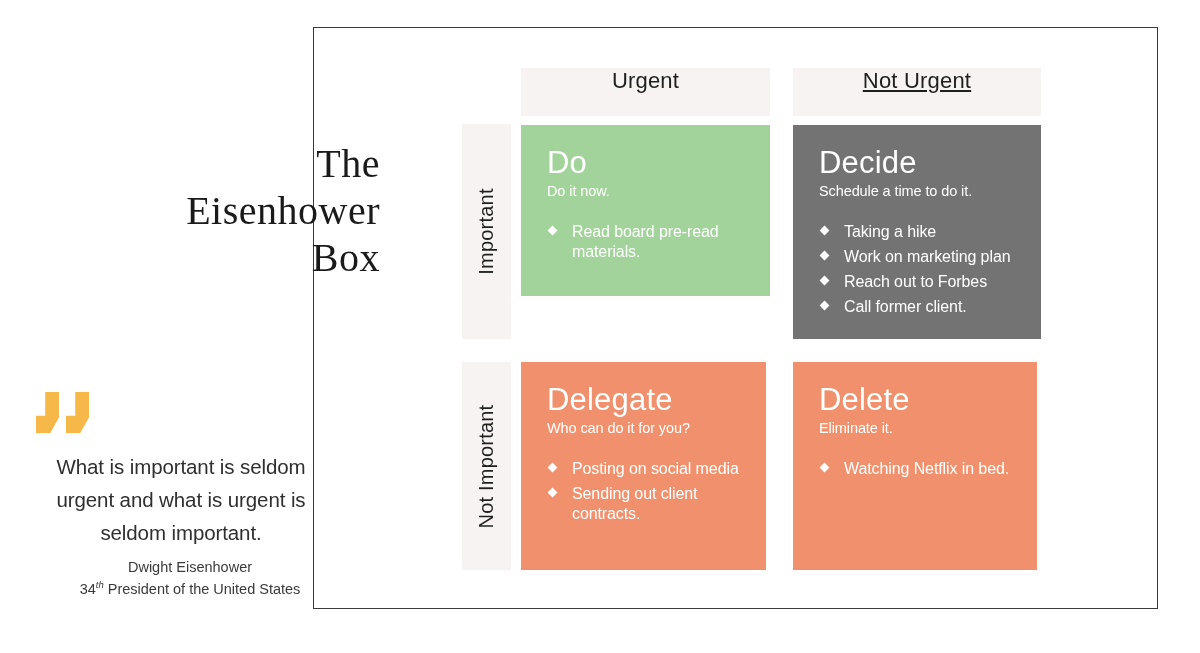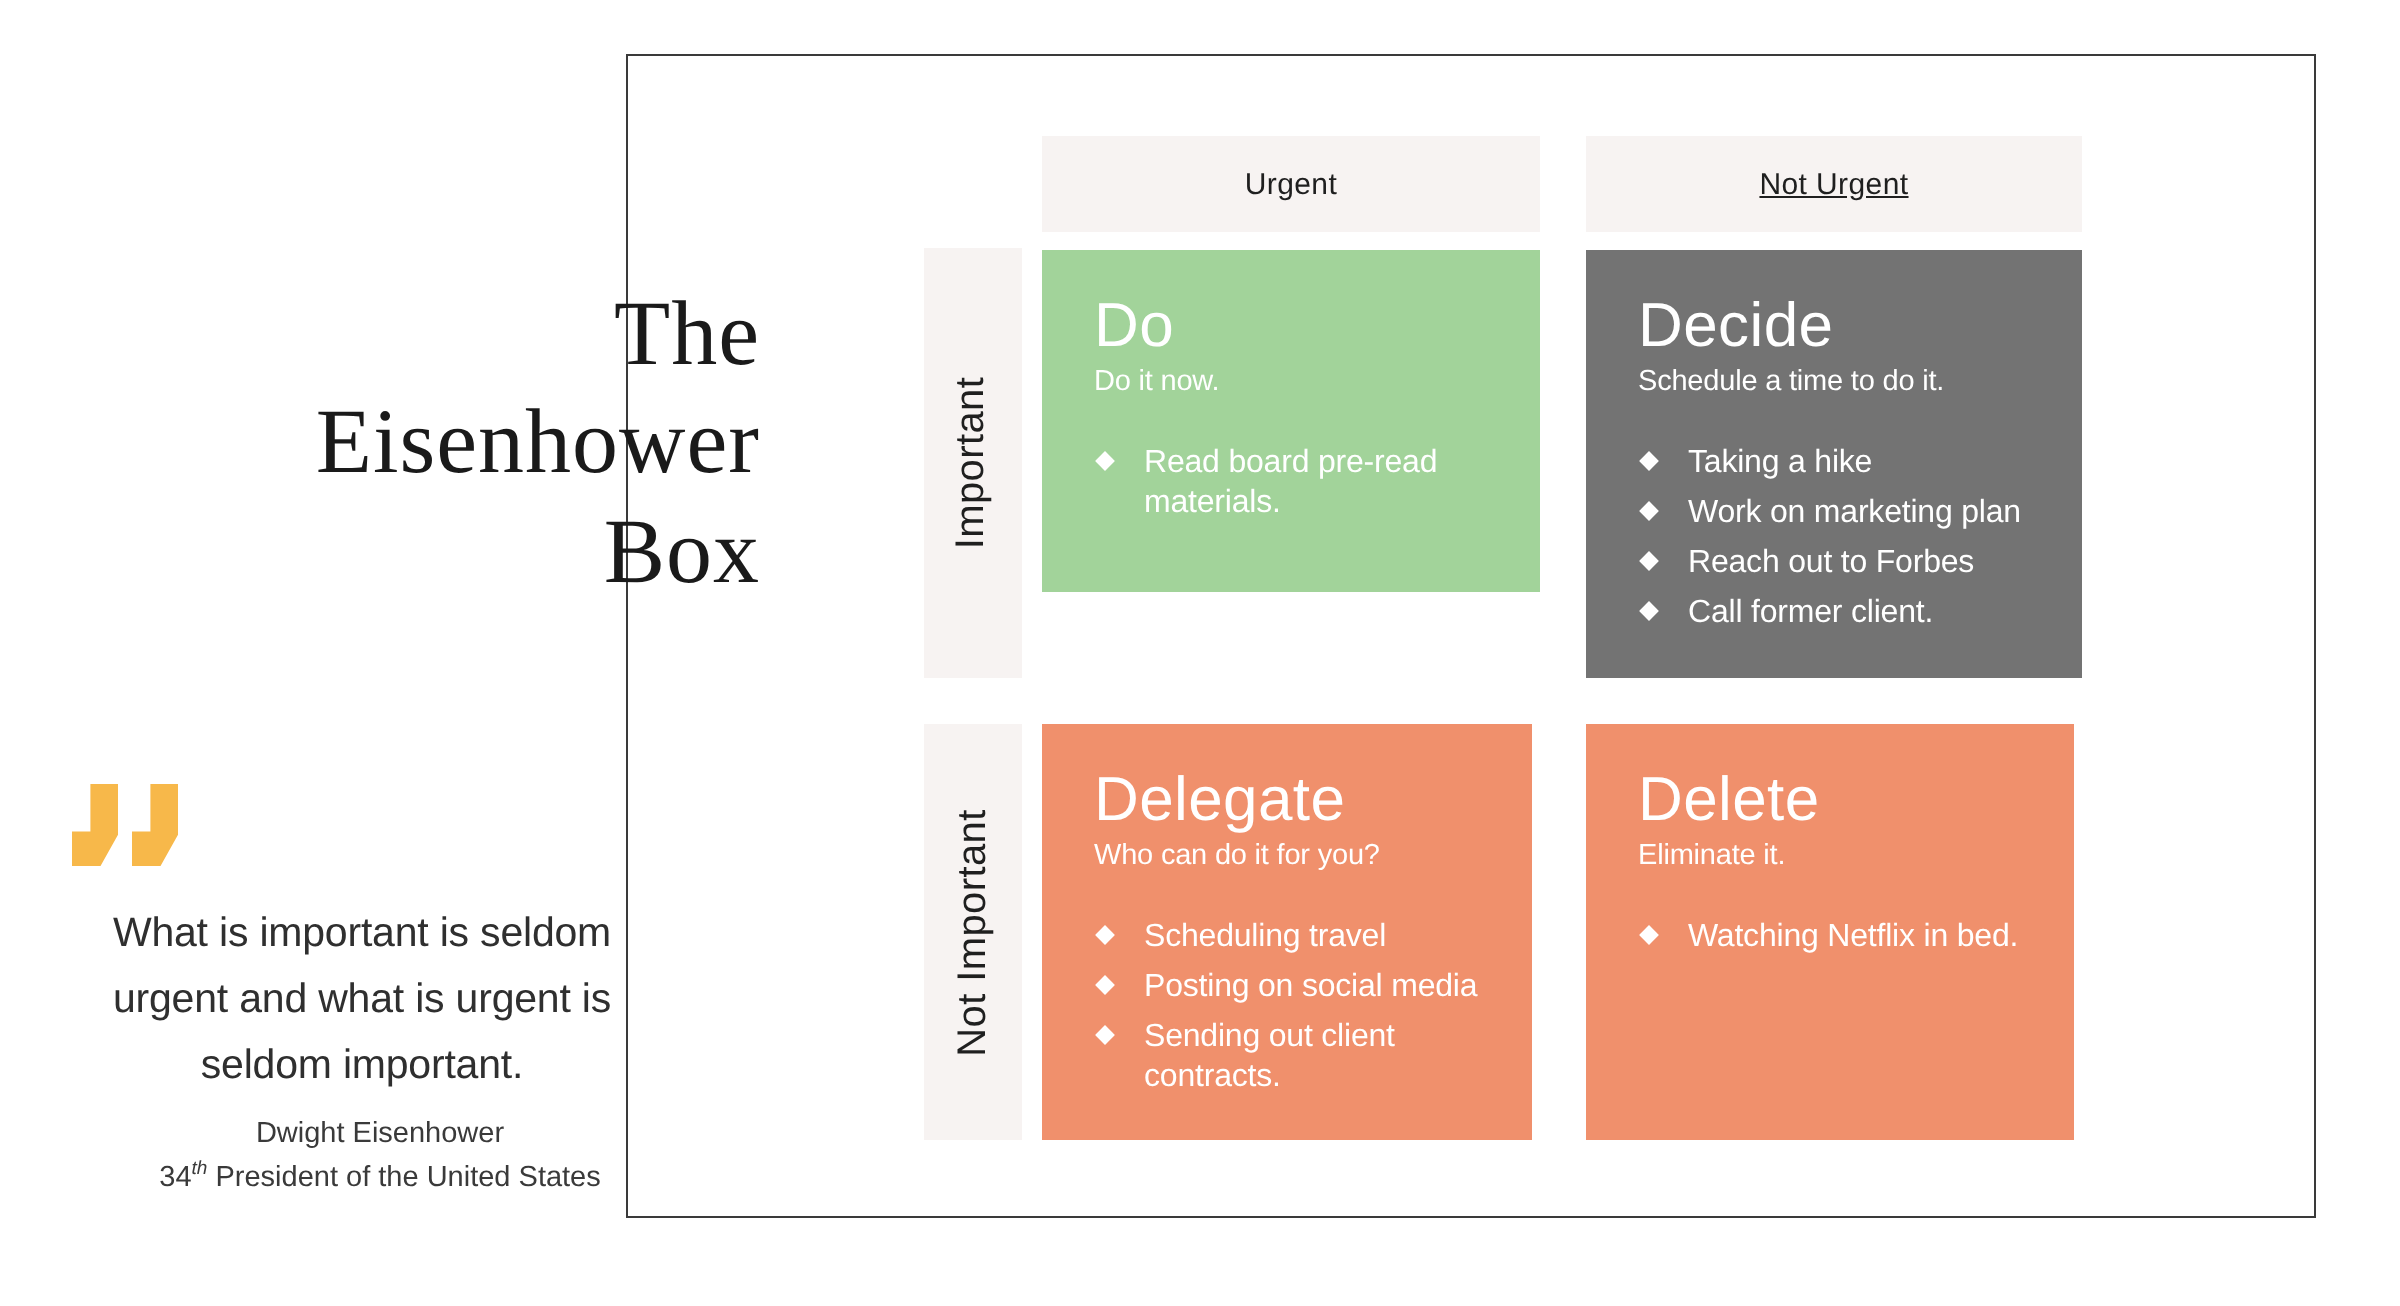--- a/index.html
+++ b/index.html
@@ -36,21 +36,21 @@
 
   
   .title-block {
     position: absolute;
     left: 30px;
     top: 140px;
     width: 350px;
     text-align: right;
     font-family: "Liberation Serif", "DejaVu Serif", serif;
     color: #1a1a1a;
-    font-size: 46px;
+    font-size: 40px;
     line-height: 1.18;
     letter-spacing: 0.5px;
   }
   .title-line { display: block; white-space: nowrap; }
 
   .quote-block {
     position: absolute;
     left: 36px;
     top: 392px;
     width: 290px;
@@ -92,23 +92,22 @@
   .quote-attr sup { font-size: 9.5px; vertical-align: super; font-style: italic; }
 
   
   .matrix { position: absolute; left: 0; top: 0; }
 
   .col-head {
     position: absolute;
     height: 48px;
     background: #f7f3f2;
     display: flex;
-    align-items: center;
     justify-content: center;
-    font-size: 15px;
+    font-size: 22px;
     color: #1f1f1f;
     letter-spacing: 0.2px;
   }
   .col-head.c1 { left: 521px; top: 68px; width: 249px; }
   .col-head.c2 { left: 793px; top: 68px; width: 248px; text-decoration: underline; }
 
   .row-head {
     position: absolute;
     left: 462px;
     width: 49px;
@@ -234,21 +233,20 @@
           <li><span class="bullet"></span><span>Work on marketing plan</span></li>
           <li><span class="bullet"></span><span>Reach out to Forbes</span></li>
           <li><span class="bullet"></span><span>Call former client.</span></li>
         </ul>
     </div>
 
     <div class="cell q-delegate">
       <div class="cell-title">Delegate</div>
       <div class="cell-sub">Who can do it for you?</div>
       <ul class="cell-list">
-          <li><span class="bullet"></span><span>Scheduling travel</span></li>
           <li><span class="bullet"></span><span>Posting on social media</span></li>
           <li><span class="bullet"></span><span>Sending out client contracts.</span></li>
         </ul>
     </div>
 
     <div class="cell q-delete">
       <div class="cell-title">Delete</div>
       <div class="cell-sub">Eliminate it.</div>
       <ul class="cell-list">
           <li><span class="bullet"></span><span>Watching Netflix in bed.</span></li>

